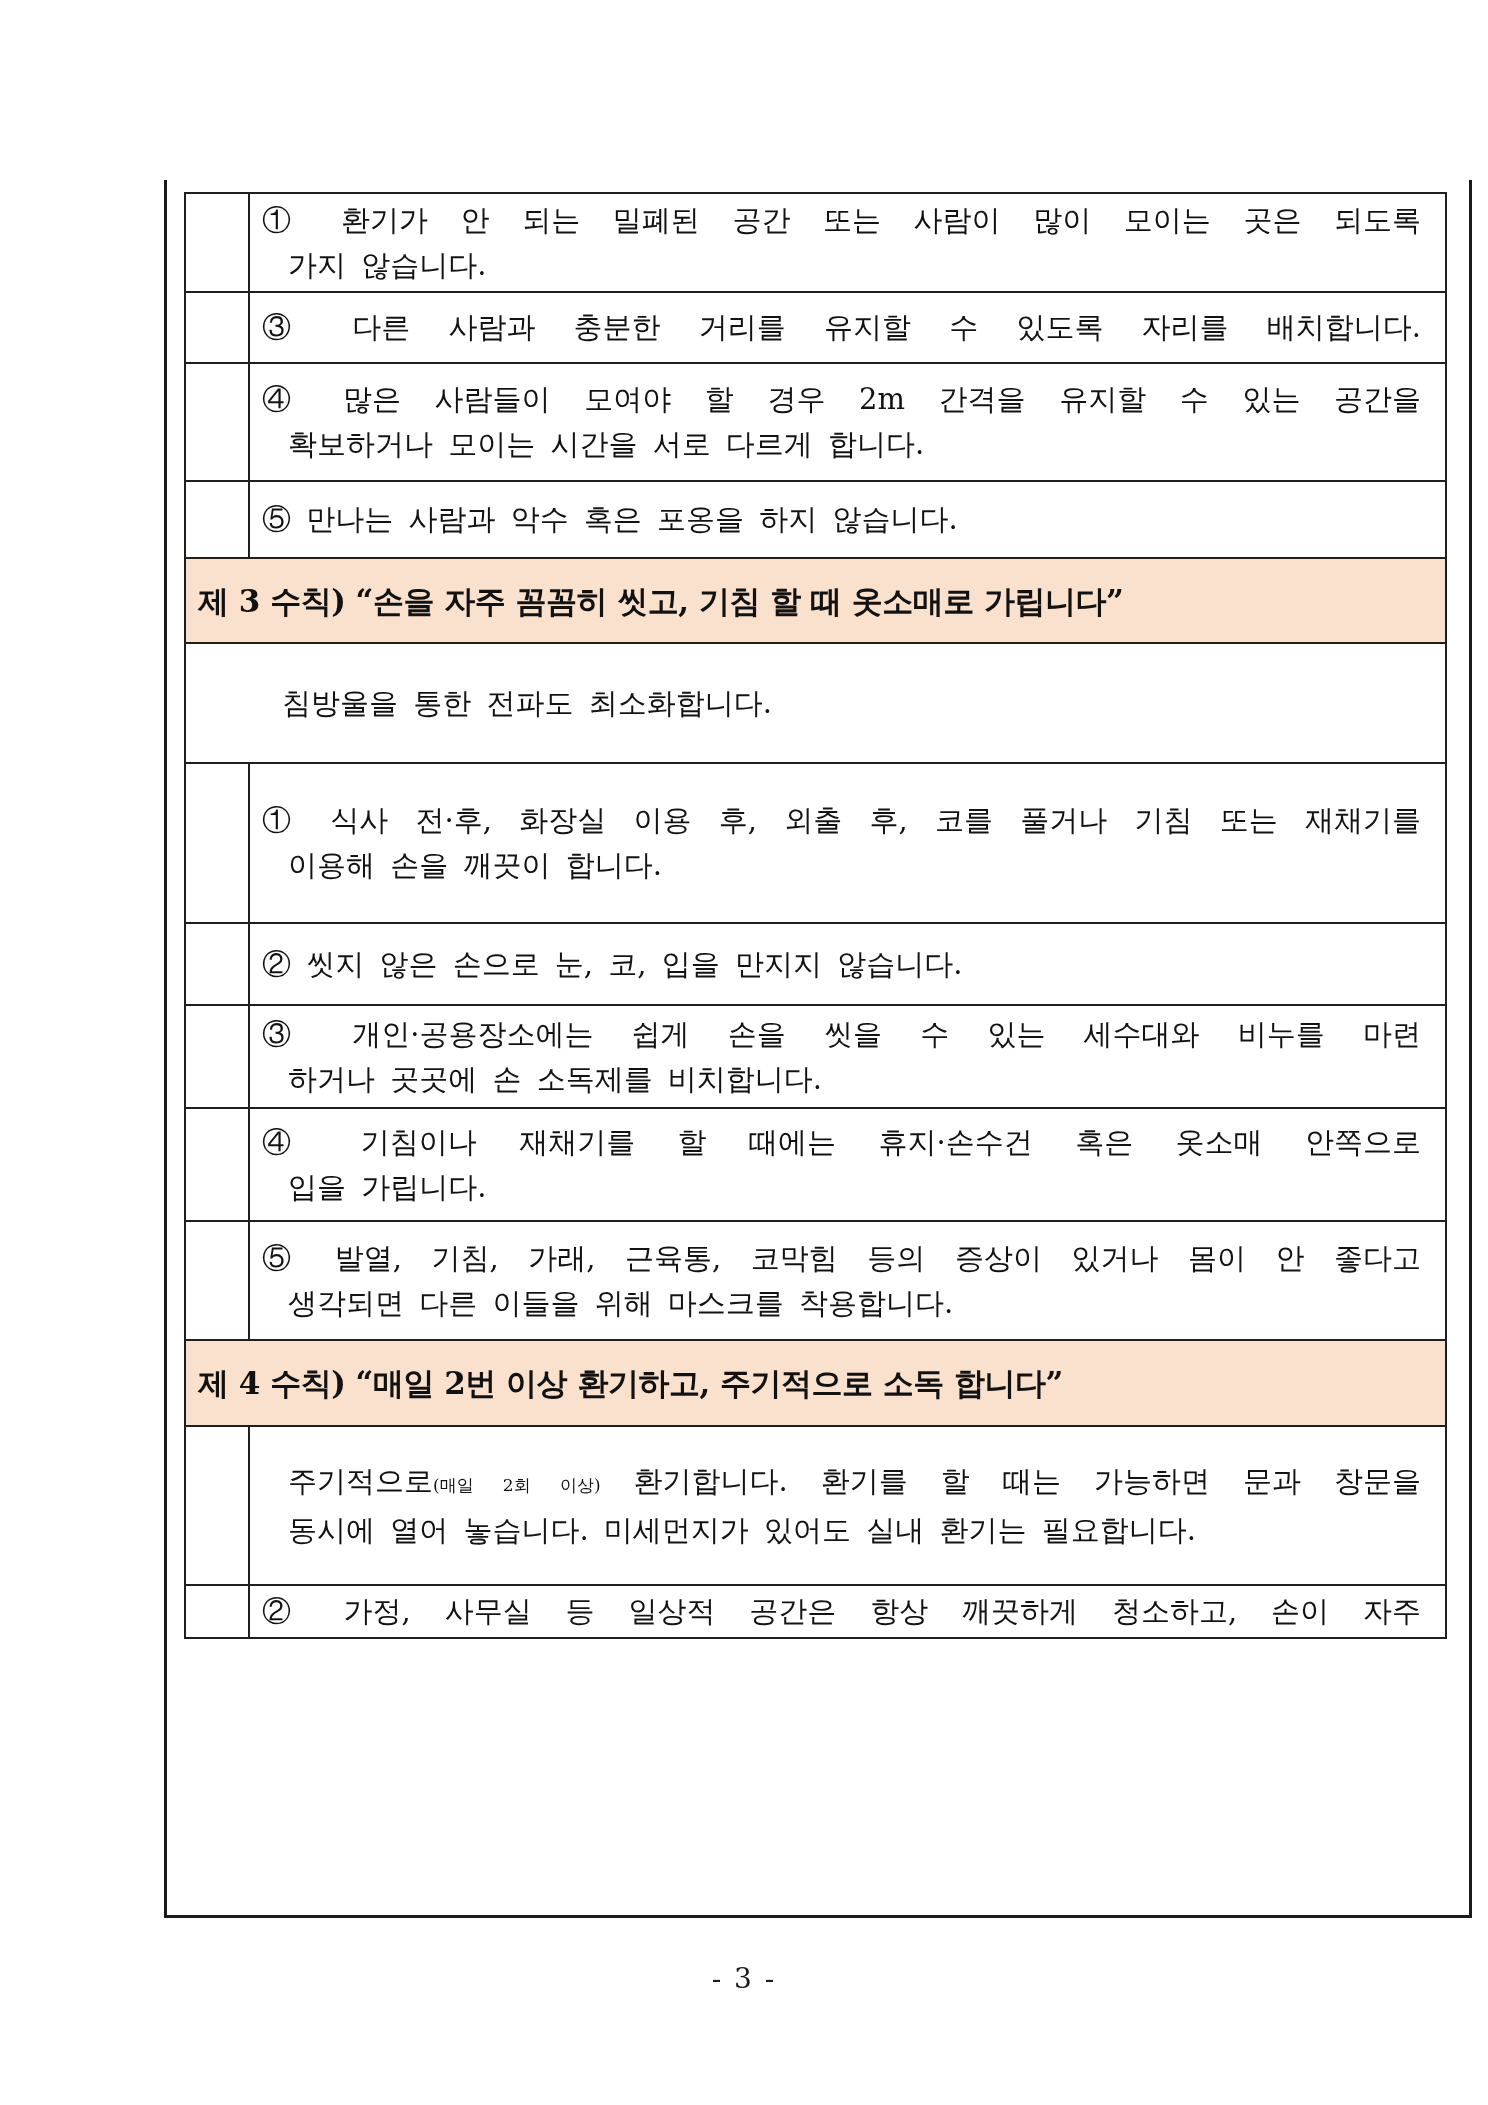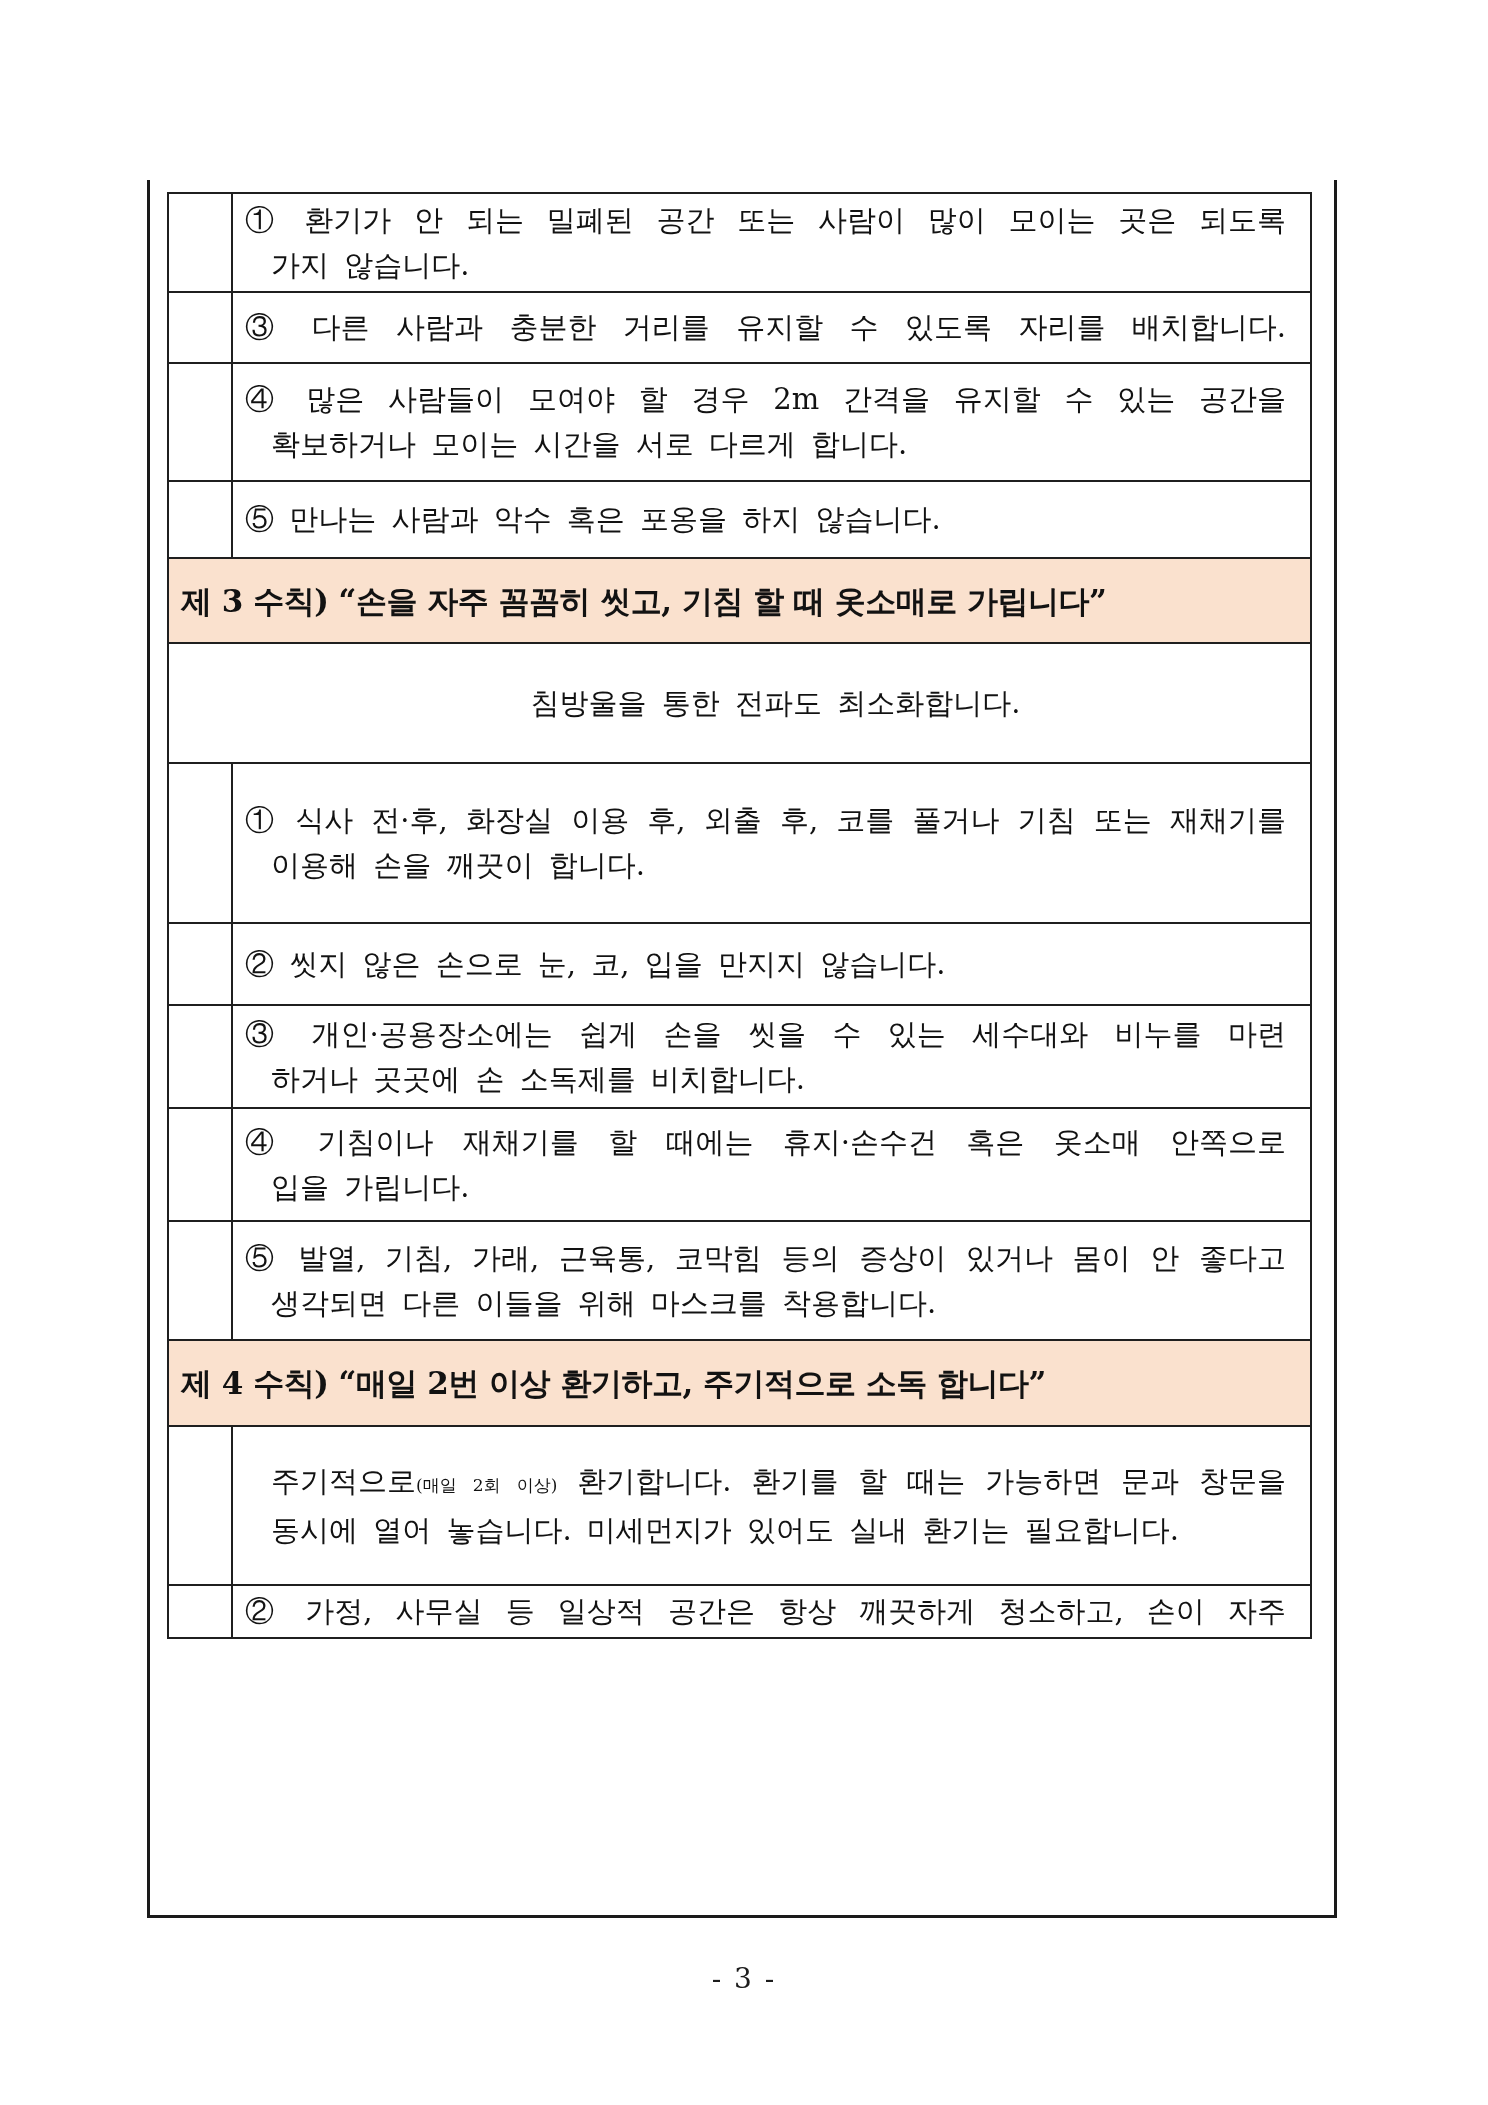--- a/index.html
+++ b/index.html
@@ -7,42 +7,42 @@
     --outer:#1a1a1a;
     --peach:#fae1ce;
     --ink:#121212;
   }
   html,body{margin:0;padding:0;}
   body{
     width:1488px;height:2105px;position:relative;background:#ffffff;
     font-family:"DejaVu Serif","Liberation Serif",serif;color:var(--ink);
   }
   .outer-box{
-    position:absolute;left:147px;top:180px;width:1190px;height:1738px;
+    position:absolute;left:164px;top:180px;width:1308px;height:1738px;
     border-left:3px solid var(--outer);
     border-right:3px solid var(--outer);
     border-bottom:3px solid var(--outer);
     box-sizing:border-box;
   }
   .doc-table{
     margin:12px 22px 0 17px;
     border:2px solid var(--line);
     box-sizing:border-box;
   }
   .row{display:flex;box-sizing:border-box;align-items:stretch;}
   .row + .row{border-top:2px solid var(--line);}
   .row .left{width:62px;flex:none;border-right:2px solid var(--line);}
   .row .main{
     flex:1;display:flex;flex-direction:column;justify-content:center;
     padding:3px 24px 3px 12px;box-sizing:border-box;min-width:0;
   }
   .row.reason .main{padding-left:20px;}
   .line{font-size:29px;line-height:45px;word-spacing:6px;}
   .line.cont{padding-left:26px;}
-  .row.reason .line.cont{padding-left:76px;text-align:center;}
+  .row.reason .line.cont{padding-left:76px;}
   .line.fill{text-align:justify;text-align-last:justify;}
   .row.header{
     background:var(--peach);align-items:center;padding:16px 12px;
   }
   .row.header .htext{
     font-size:31px;font-weight:bold;letter-spacing:-0.5px;line-height:38px;
   }
   .small{font-size:17px;}
   
   .h1{min-height:97px}.h2{min-height:104px}.h3{min-height:71px}.h4{min-height:118px}

